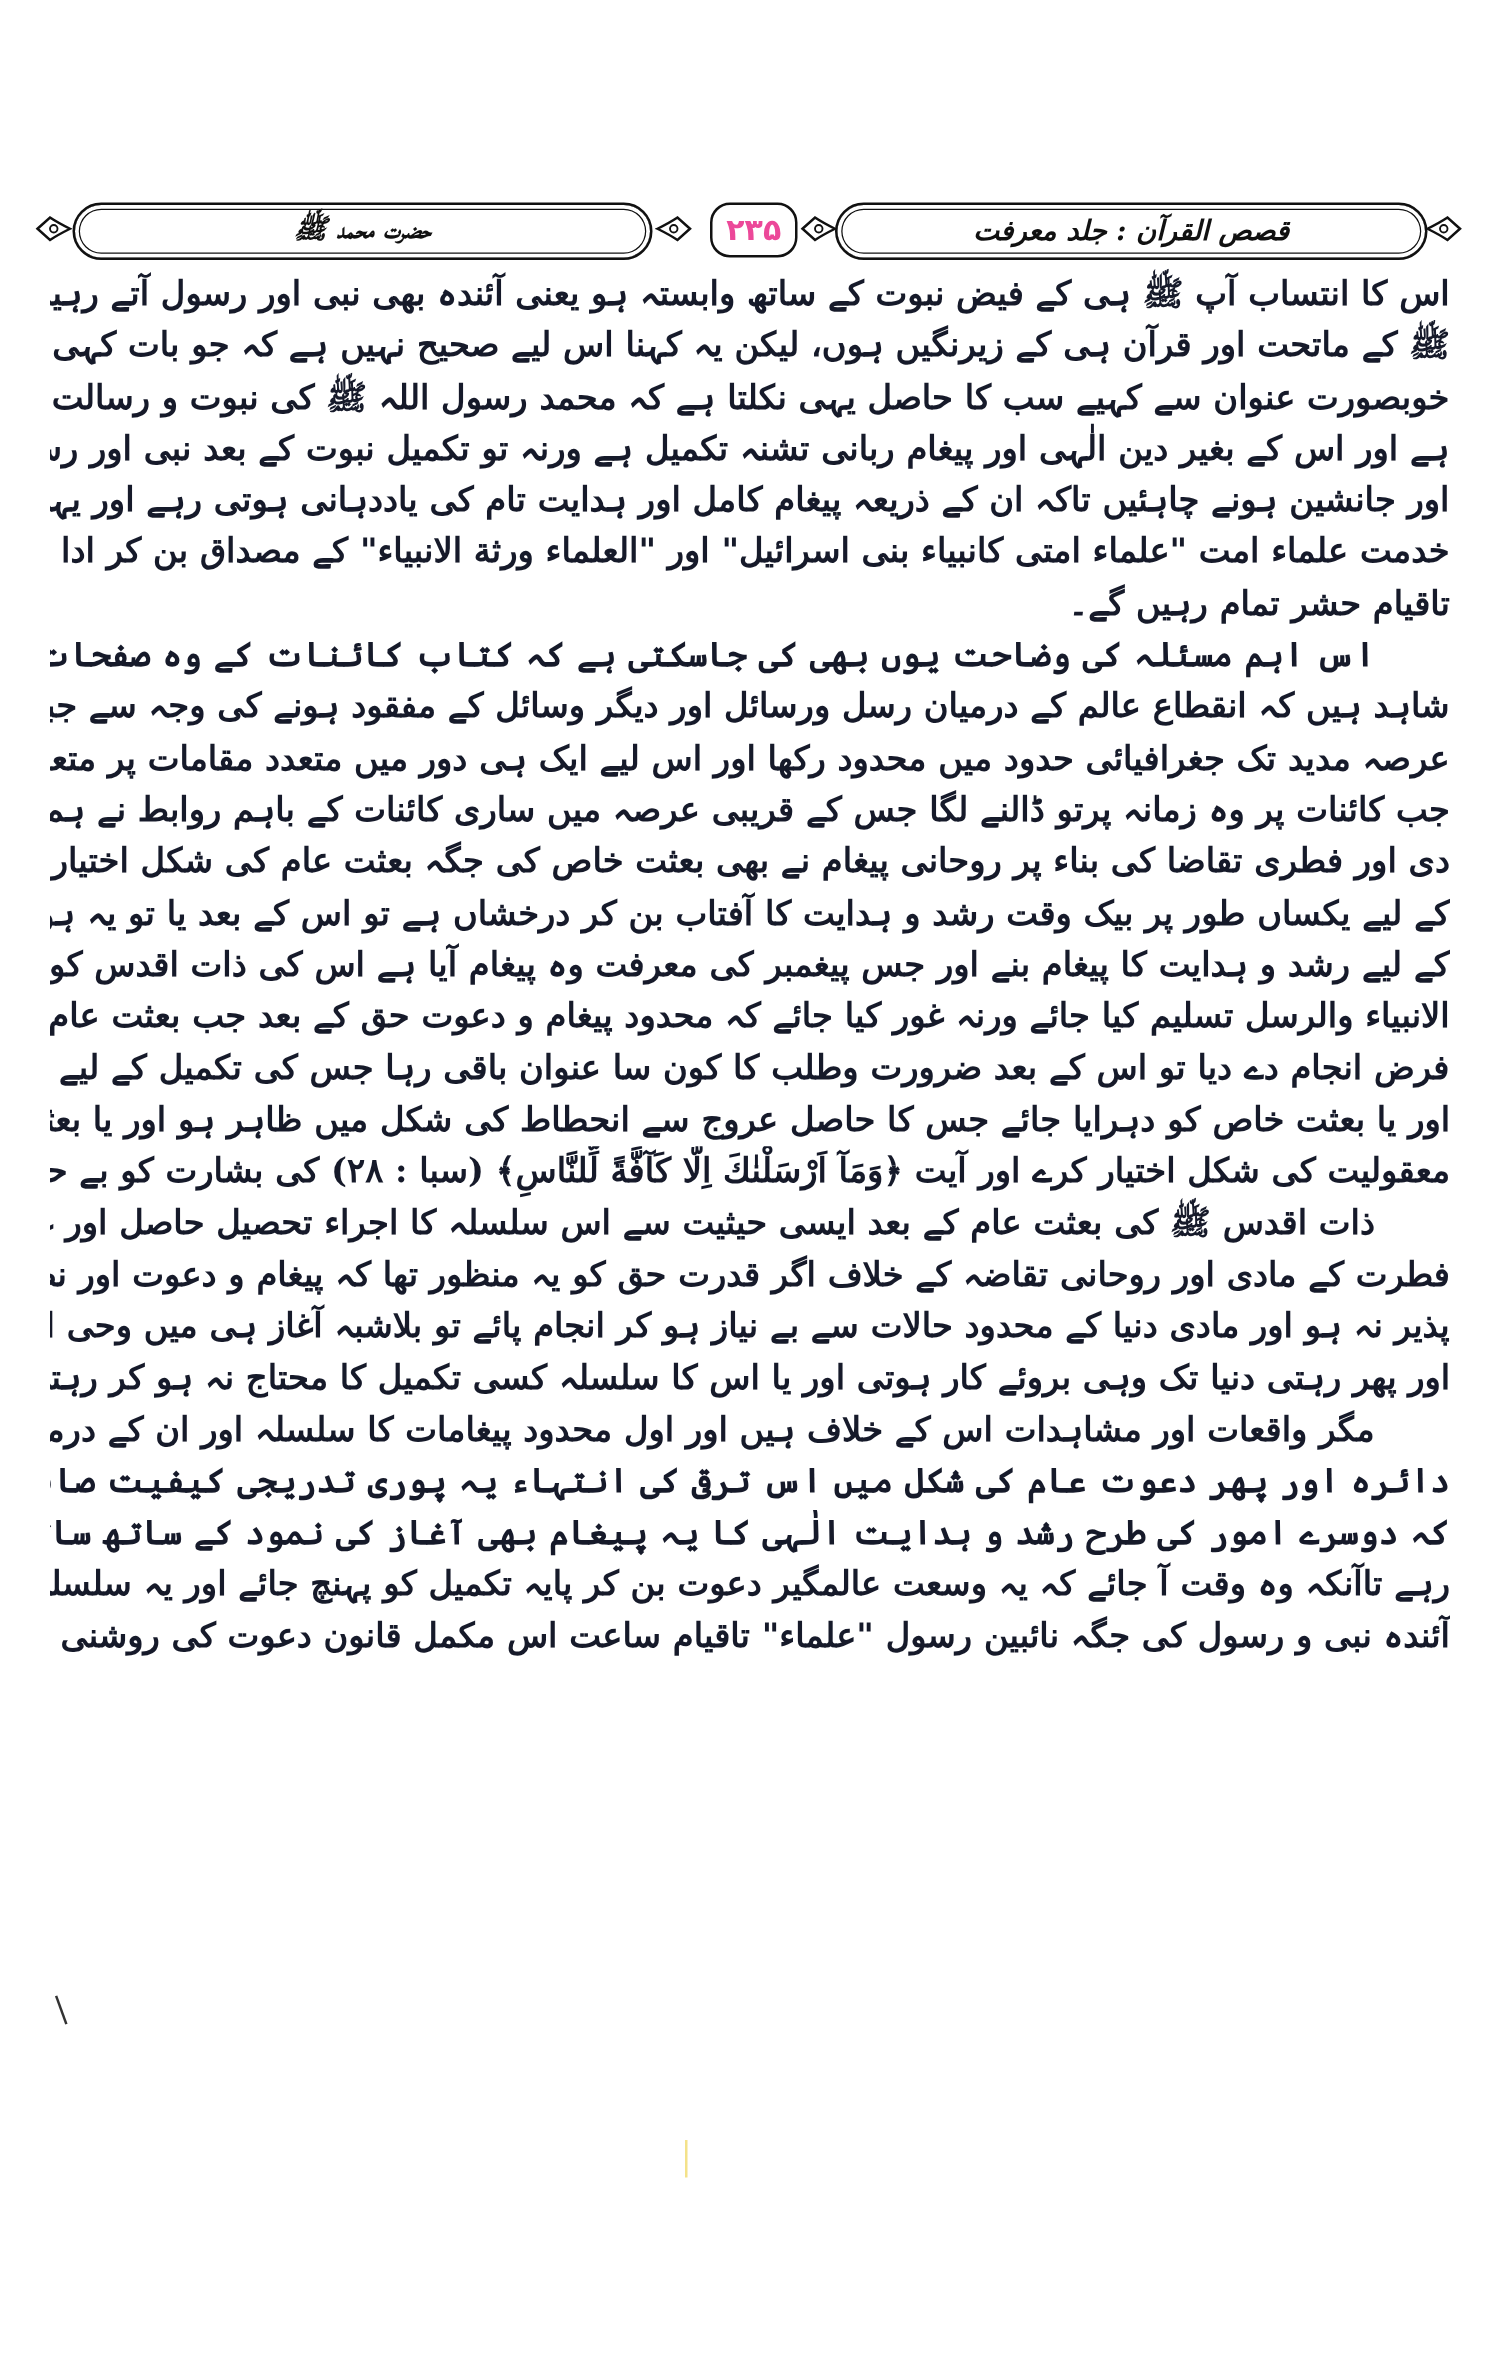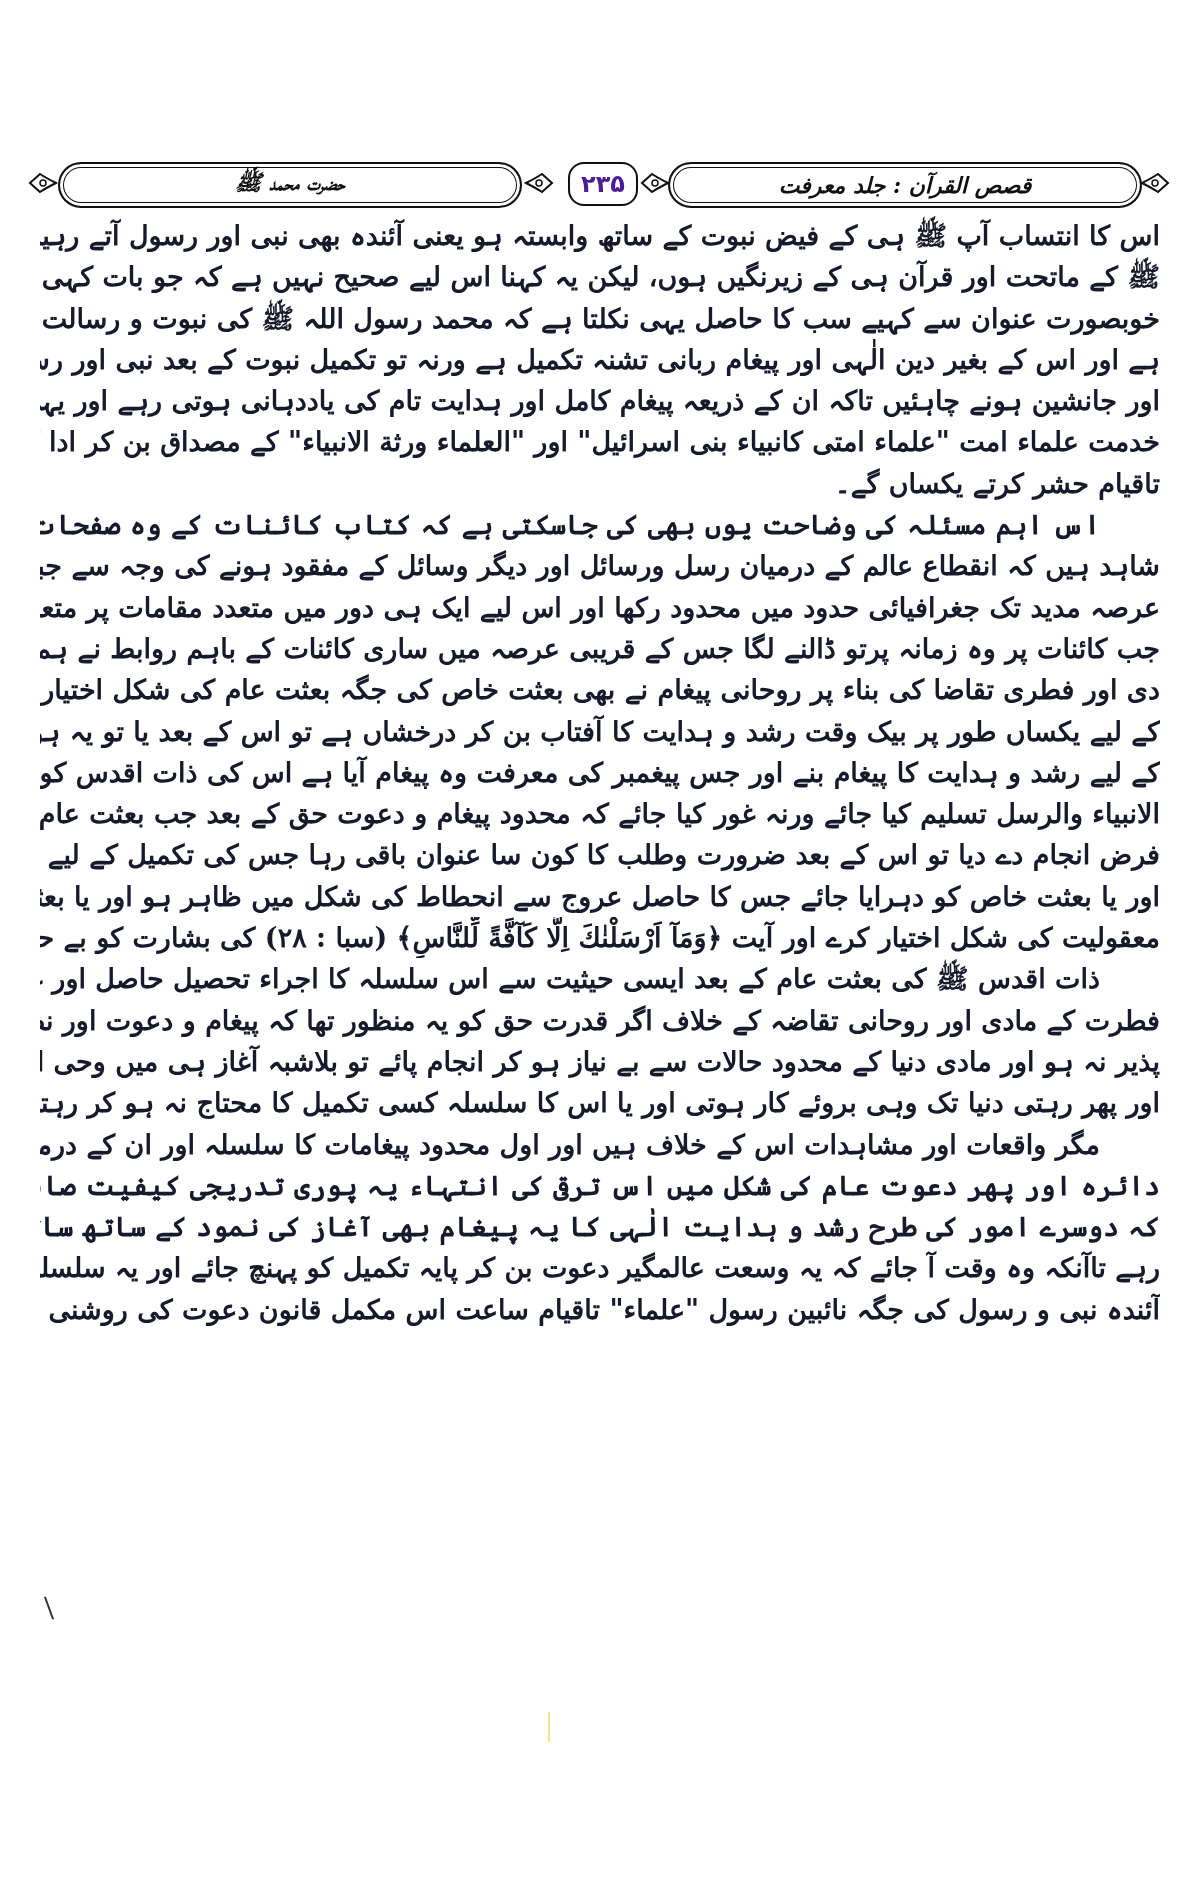--- a/index.html
+++ b/index.html
@@ -15,21 +15,21 @@
     direction: rtl;
     font-family: "DejaVu Serif", serif; font-style: italic; font-weight: bold;
     font-size: 22px; color: #111;
   }
   .frame-right { left: 640px; width: 470px; }
   .frame-left { left: 30px; width: 460px; }
   .page-num {
     position: absolute; top: 2px; left: 540px; width: 66px; height: 40px;
     border: 2.5px solid #111; border-radius: 16px;
     display: flex; align-items: center; justify-content: center;
-    font-family: "DejaVu Sans", sans-serif; font-weight: bold; font-size: 24px; color: #4c1d95;
+    font-family: "DejaVu Sans", sans-serif; font-weight: bold; font-size: 24px; color: #ec4899;
     direction: rtl;
   }
   .ornament { position: absolute; top: 8px; width: 30px; height: 30px; }
   .ornament svg { width: 30px; height: 30px; }
 
   .body-text {
     position: absolute; top: 215px; left: 40px; width: 1120px;
     direction: rtl; text-align: justify;
     font-family: "DejaVu Serif", serif; font-weight: bold;
     font-size: 27px; line-height: 41.3px; color: #161a2a;
@@ -81,21 +81,21 @@
   </div>
 
   <div class="body-text" id="body-text">
       <div>
         <span class="line">اس کا انتساب آپ ﷺ ہی کے فیض نبوت کے ساتھ وابستہ ہو یعنی آئندہ بھی نبی اور رسول آتے رہیں مگر وہ مستقل نہ ہوں بلکہ آپ</span>
         <span class="line">ﷺ کے ماتحت اور قرآن ہی کے زیرنگیں ہوں، لیکن یہ کہنا اس لیے صحیح نہیں ہے کہ جو بات کہی گئی اس کو خواہ کسی خوبصورت سے</span>
         <span class="line">خوبصورت عنوان سے کہیے سب کا حاصل یہی نکلتا ہے کہ محمد رسول اللہ ﷺ کی نبوت و رسالت کے بعد نبی اور رسول کی احتیاج باقی</span>
         <span class="line">ہے اور اس کے بغیر دین الٰہی اور پیغام ربانی تشنہ تکمیل ہے ورنہ تو تکمیل نبوت کے بعد نبی اور رسول کی جگہ خاتم النبیین کے صرف نائب</span>
         <span class="line">اور جانشین ہونے چاہئیں تاکہ ان کے ذریعہ پیغام کامل اور ہدایت تام کی یاددہانی ہوتی رہے اور یہی وہ نیابت و وراثت ہے جس کا حق</span>
         <span class="line">خدمت علماء امت "علماء امتی کانبیاء بنی اسرائیل" اور "العلماء ورثة الانبیاء" کے مصداق بن کر ادا کرتے چلے آئے ہیں اور</span>
-        <span class="line last">تاقیام حشر کرتے یکساں گے۔</span>
+        <span class="line last">تاقیام حشر تمام رہیں گے۔</span>
       </div>
       <div>
         <span class="line indent">اس اہم مسئلہ کی وضاحت یوں بھی کی جاسکتی ہے کہ کتاب کائنات کے وہ صفحات جن پر مذاہب وملل کی تاریخ ثبت ہے</span>
         <span class="line">شاہد ہیں کہ انقطاع عالم کے درمیان رسل ورسائل اور دیگر وسائل کے مفقود ہونے کی وجہ سے جبکہ فطرت نے رشد و ہدایت کے پیغام کو</span>
         <span class="line">عرصہ مدید تک جغرافیائی حدود میں محدود رکھا اور اس لیے ایک ہی دور میں متعدد مقامات پر متعدد انبیاء و رسل کا ظہور ہوتا رہا اور پھر</span>
         <span class="line">جب کائنات پر وہ زمانہ پرتو ڈالنے لگا جس کے قریبی عرصہ میں ساری کائنات کے باہم روابط نے ہم آہنگی اور تعارف کی بنیاد ڈال</span>
         <span class="line">دی اور فطری تقاضا کی بناء پر روحانی پیغام نے بھی بعثت خاص کی جگہ بعثت عام کی شکل اختیار کر لی اور ایک ایسا پیغام آ گیا جو تمام عالم</span>
         <span class="line">کے لیے یکساں طور پر بیک وقت رشد و ہدایت کا آفتاب بن کر درخشاں ہے تو اس کے بعد یا تو یہ ہونا چاہیے کہ وہی پیغام رہتی دنیا تک</span>
         <span class="line">کے لیے رشد و ہدایت کا پیغام بنے اور جس پیغمبر کی معرفت وہ پیغام آیا ہے اس کی ذات اقدس کو اس پیغام کا مکمل و متمم مان کر خاتم</span>
         <span class="line">الانبیاء والرسل تسلیم کیا جائے ورنہ غور کیا جائے کہ محدود پیغام و دعوت حق کے بعد جب بعثت عام نے ساری کائنات کی راہنمائی کا</span>

